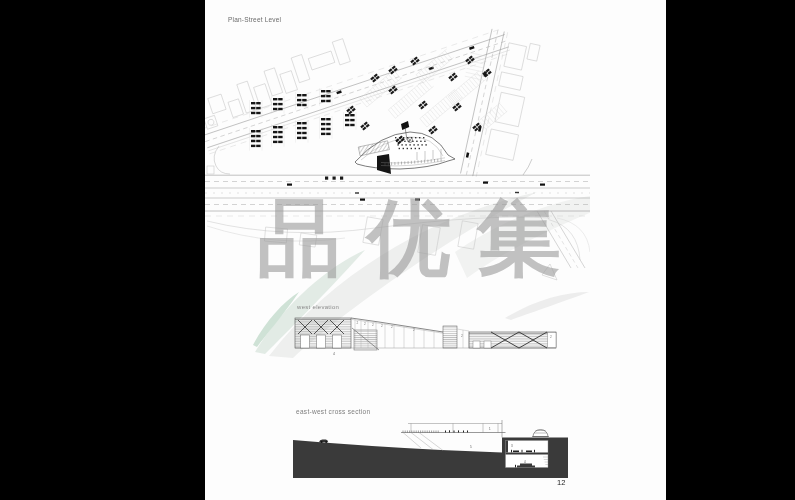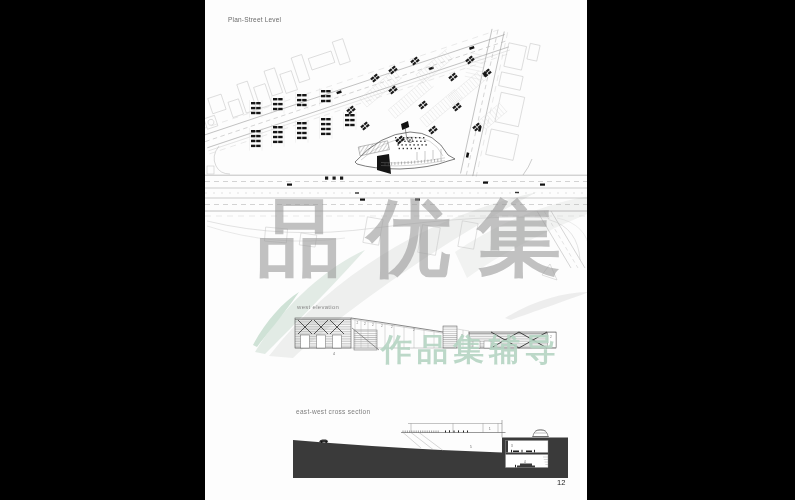--- a/index.html
+++ b/index.html
@@ -1,18 +1,18 @@
 <!DOCTYPE html>
 <html><head>
 <meta charset="utf-8">
 <style>
   html,body{margin:0;padding:0;background:#000;}
   .stage{position:relative;width:795px;height:500px;background:#000;overflow:hidden;
          font-family:"Liberation Sans",sans-serif;}
-  .page{position:absolute;left:205px;top:0;width:382px;height:500px;background:#fdfdfd;overflow:hidden;}
+  .page{position:absolute;left:205px;top:0;width:461px;height:500px;background:#fdfdfd;overflow:hidden;}
   .abs{position:absolute;}
   .plan-title{left:23px;top:16px;font-size:6.5px;color:#6b6b6b;letter-spacing:.2px;}
   .we-label{left:92px;top:304px;font-size:6px;color:#8a8a8a;letter-spacing:.3px;}
   .cs-label{left:91px;top:408px;font-size:6.5px;color:#7d7d7d;letter-spacing:.3px;}
   .pageno{left:352px;top:478px;font-size:7.5px;color:#222;}
   .wm-brand{left:52px;top:196px;font-family:"DejaVu Serif",serif;font-weight:bold;
             font-size:84px;line-height:1;color:#9a9a9a;opacity:.6;letter-spacing:26px;white-space:nowrap;}
   .wm-tag{left:176px;top:334px;font-family:"DejaVu Serif",serif;font-weight:bold;
           font-size:31px;line-height:1;color:#b5d5c3;opacity:.9;letter-spacing:5px;white-space:nowrap;}
   svg{display:block;}
@@ -666,17 +666,16 @@
         <text x="196" y="15">1</text>
         <text x="177" y="32.5">5</text>
         <text x="218" y="31.5">3</text>
         <text x="231" y="47.5">4</text>
       </g>
     </svg>
 
     <div class="abs plan-title">Plan-Street Level</div>
     <div class="abs wm-brand">品优集</div>
     <div class="abs we-label">west elevation</div>
-    <div class="abs wm-tag">作品集辅导</div>
     <div class="abs cs-label">east-west cross section</div>
     <div class="abs pageno">12</div>
   </div>
 </div>
 
 </body></html>

